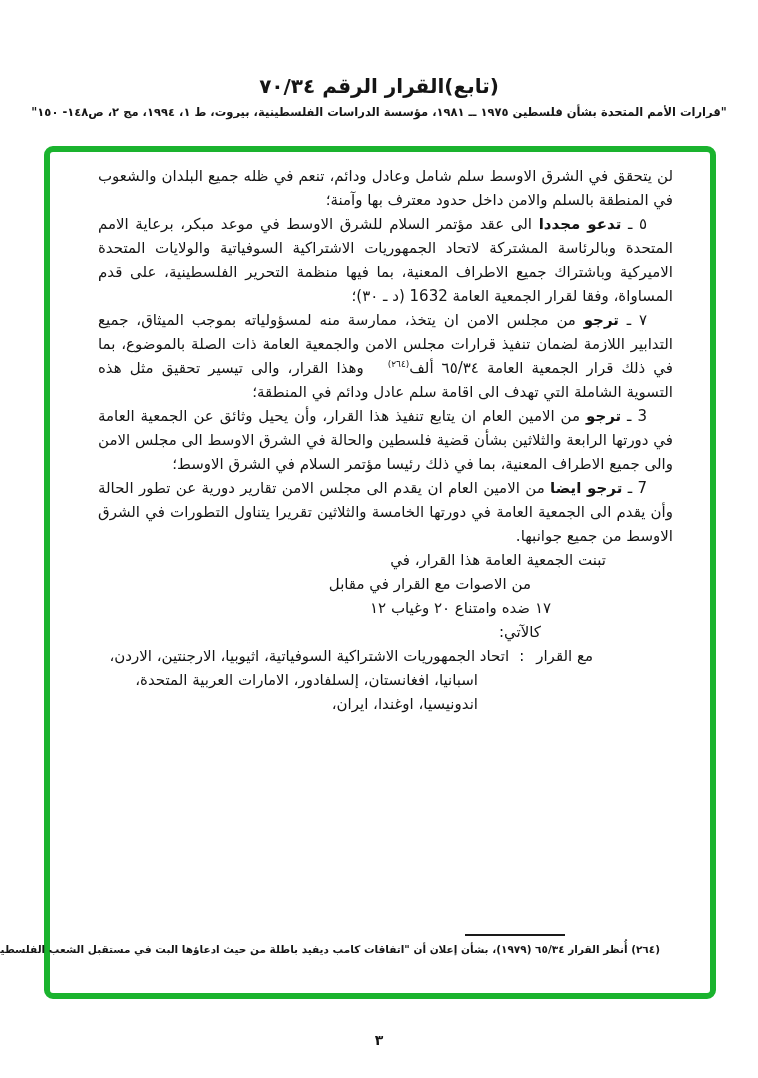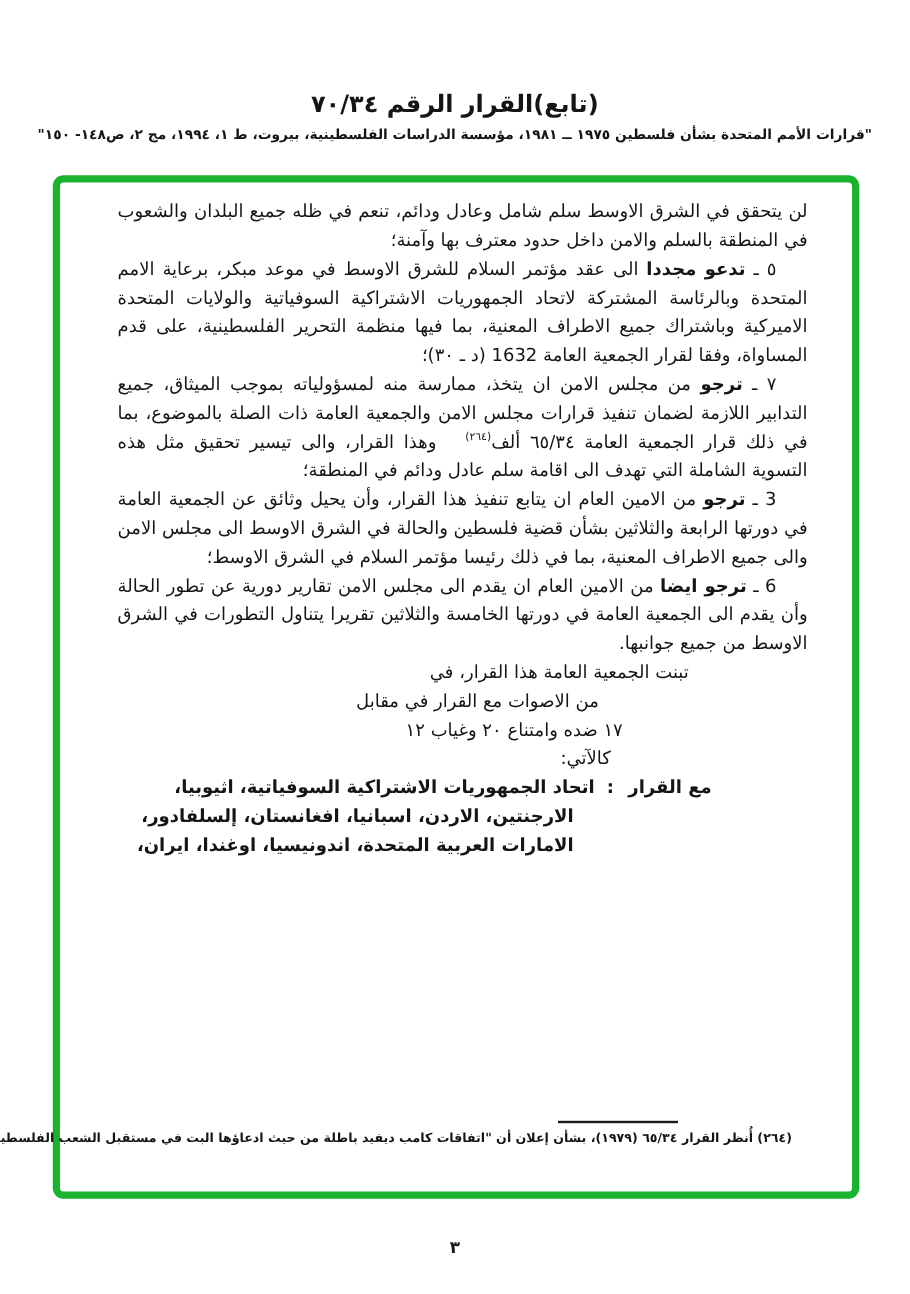--- a/index.html
+++ b/index.html
@@ -15,30 +15,29 @@
     border:6px solid #1ab32e;border-radius:9px;background:#ffffff;
   }
   .content{
     position:absolute;top:12px;right:37px;left:48px;
     direction:rtl;text-align:justify;font-size:15px;line-height:24px;
   }
   .para{margin:0;}
   .para.clause{text-indent:26px;}
   .para b{font-weight:bold;}
   .para sup{font-size:9px;line-height:0;}
-  .vote-block{margin-right:99px;text-align:right;}
+  .vote-block{margin-right:67px;text-align:right;}
   .vote-block .vb-line{text-align:right;}
   .vote-block .vb-line:nth-child(2){margin-right:75px;}
   .vote-block .vb-line:nth-child(3){margin-right:55px;}
   .vote-block .vb-line:nth-child(4){margin-right:65px;}
   .vote-block .vb-line:nth-child(5){margin-right:118px;}
   .vote-list{
     margin-right:80px;padding-right:115px;text-indent:-115px;
     text-align:right;
-    font-weight:bold;
   }
   .vote-colon{margin:0 12px 0 10px;}
   .footnote-area{position:absolute;right:50px;left:16px;bottom:38px;direction:rtl;}
   .footnote-rule{width:100px;height:0;border-top:2px solid #1a1a1a;margin:0 95px 7px 0;}
   .footnote-text{font-size:10.5px;font-weight:bold;text-align:right;white-space:nowrap;}
   .page-number{
     position:absolute;bottom:30px;left:0;right:0;text-align:center;
     font-size:14px;font-weight:bold;
   }
 </style>
@@ -50,21 +49,21 @@
   <div class="doc-source">"قرارات الأمم المتحدة بشأن فلسطين ١٩٧٥ ــ ١٩٨١، مؤسسة الدراسات الفلسطينية، بيروت، ط ١، ١٩٩٤، مج ٢، ص١٤٨- ١٥٠"</div>
 </div>
 
 <div class="green-box" style="border-color: rgb(26, 179, 46);">
   <div class="content">
 
     <div class="para plain"><span>لن يتحقق في الشرق الاوسط سلم شامل وعادل ودائم، تنعم في ظله جميع البلدان والشعوب في المنطقة بالسلم والامن داخل حدود معترف بها وآمنة؛</span></div>
       <div class="para clause"><span>٥ ـ </span><b>تدعو مجددا</b><span> الى عقد مؤتمر السلام للشرق الاوسط في موعد مبكر، برعاية الامم المتحدة وبالرئاسة المشتركة لاتحاد الجمهوريات الاشتراكية السوفياتية والولايات المتحدة الاميركية وباشتراك جميع الاطراف المعنية، بما فيها منظمة التحرير الفلسطينية، على قدم المساواة، وفقا لقرار الجمعية العامة 1632 (د ـ ٣٠)؛</span></div>
       <div class="para clause"><span>٧ ـ </span><b>ترجو</b><span> من مجلس الامن ان يتخذ، ممارسة منه لمسؤولياته بموجب الميثاق، جميع التدابير اللازمة لضمان تنفيذ قرارات مجلس الامن والجمعية العامة ذات الصلة بالموضوع، بما في ذلك قرار الجمعية العامة ٦٥/٣٤ ألف</span><sup>(٢٦٤)</sup><span>&nbsp;&nbsp; وهذا القرار، والى تيسير تحقيق مثل هذه التسوية الشاملة التي تهدف الى اقامة سلم عادل ودائم في المنطقة؛</span></div>
       <div class="para clause"><span>3 ـ </span><b>ترجو</b><span> من الامين العام ان يتابع تنفيذ هذا القرار، وأن يحيل وثائق عن الجمعية العامة في دورتها الرابعة والثلاثين بشأن قضية فلسطين والحالة في الشرق الاوسط الى مجلس الامن والى جميع الاطراف المعنية، بما في ذلك رئيسا مؤتمر السلام في الشرق الاوسط؛</span></div>
-      <div class="para clause"><span>6 ـ </span><b>ترجو ايضا</b><span> من الامين العام ان يقدم الى مجلس الامن تقارير دورية عن تطور الحالة وأن يقدم الى الجمعية العامة في دورتها الخامسة والثلاثين تقريرا يتناول التطورات في الشرق الاوسط من جميع جوانبها.</span></div>
+      <div class="para clause"><span>7 ـ </span><b>ترجو ايضا</b><span> من الامين العام ان يقدم الى مجلس الامن تقارير دورية عن تطور الحالة وأن يقدم الى الجمعية العامة في دورتها الخامسة والثلاثين تقريرا يتناول التطورات في الشرق الاوسط من جميع جوانبها.</span></div>
       <div class="vote-block">
 
     <div class="vb-line">تبنت الجمعية العامة هذا القرار، في</div>
         <div class="vb-line">من الاصوات مع القرار في مقابل</div>
         <div class="vb-line">١٧ ضده وامتناع ٢٠ وغياب ١٢</div>
         <div class="vb-line">كالآتي:</div>
       </div>
     <div class="vote-list">
       <span>مع القرار</span><span class="vote-colon">:</span><span>اتحاد الجمهوريات الاشتراكية السوفياتية، اثيوبيا، الارجنتين، الاردن، اسبانيا، افغانستان، إلسلفادور، الامارات العربية المتحدة، اندونيسيا، اوغندا، ايران،</span>
     </div>

